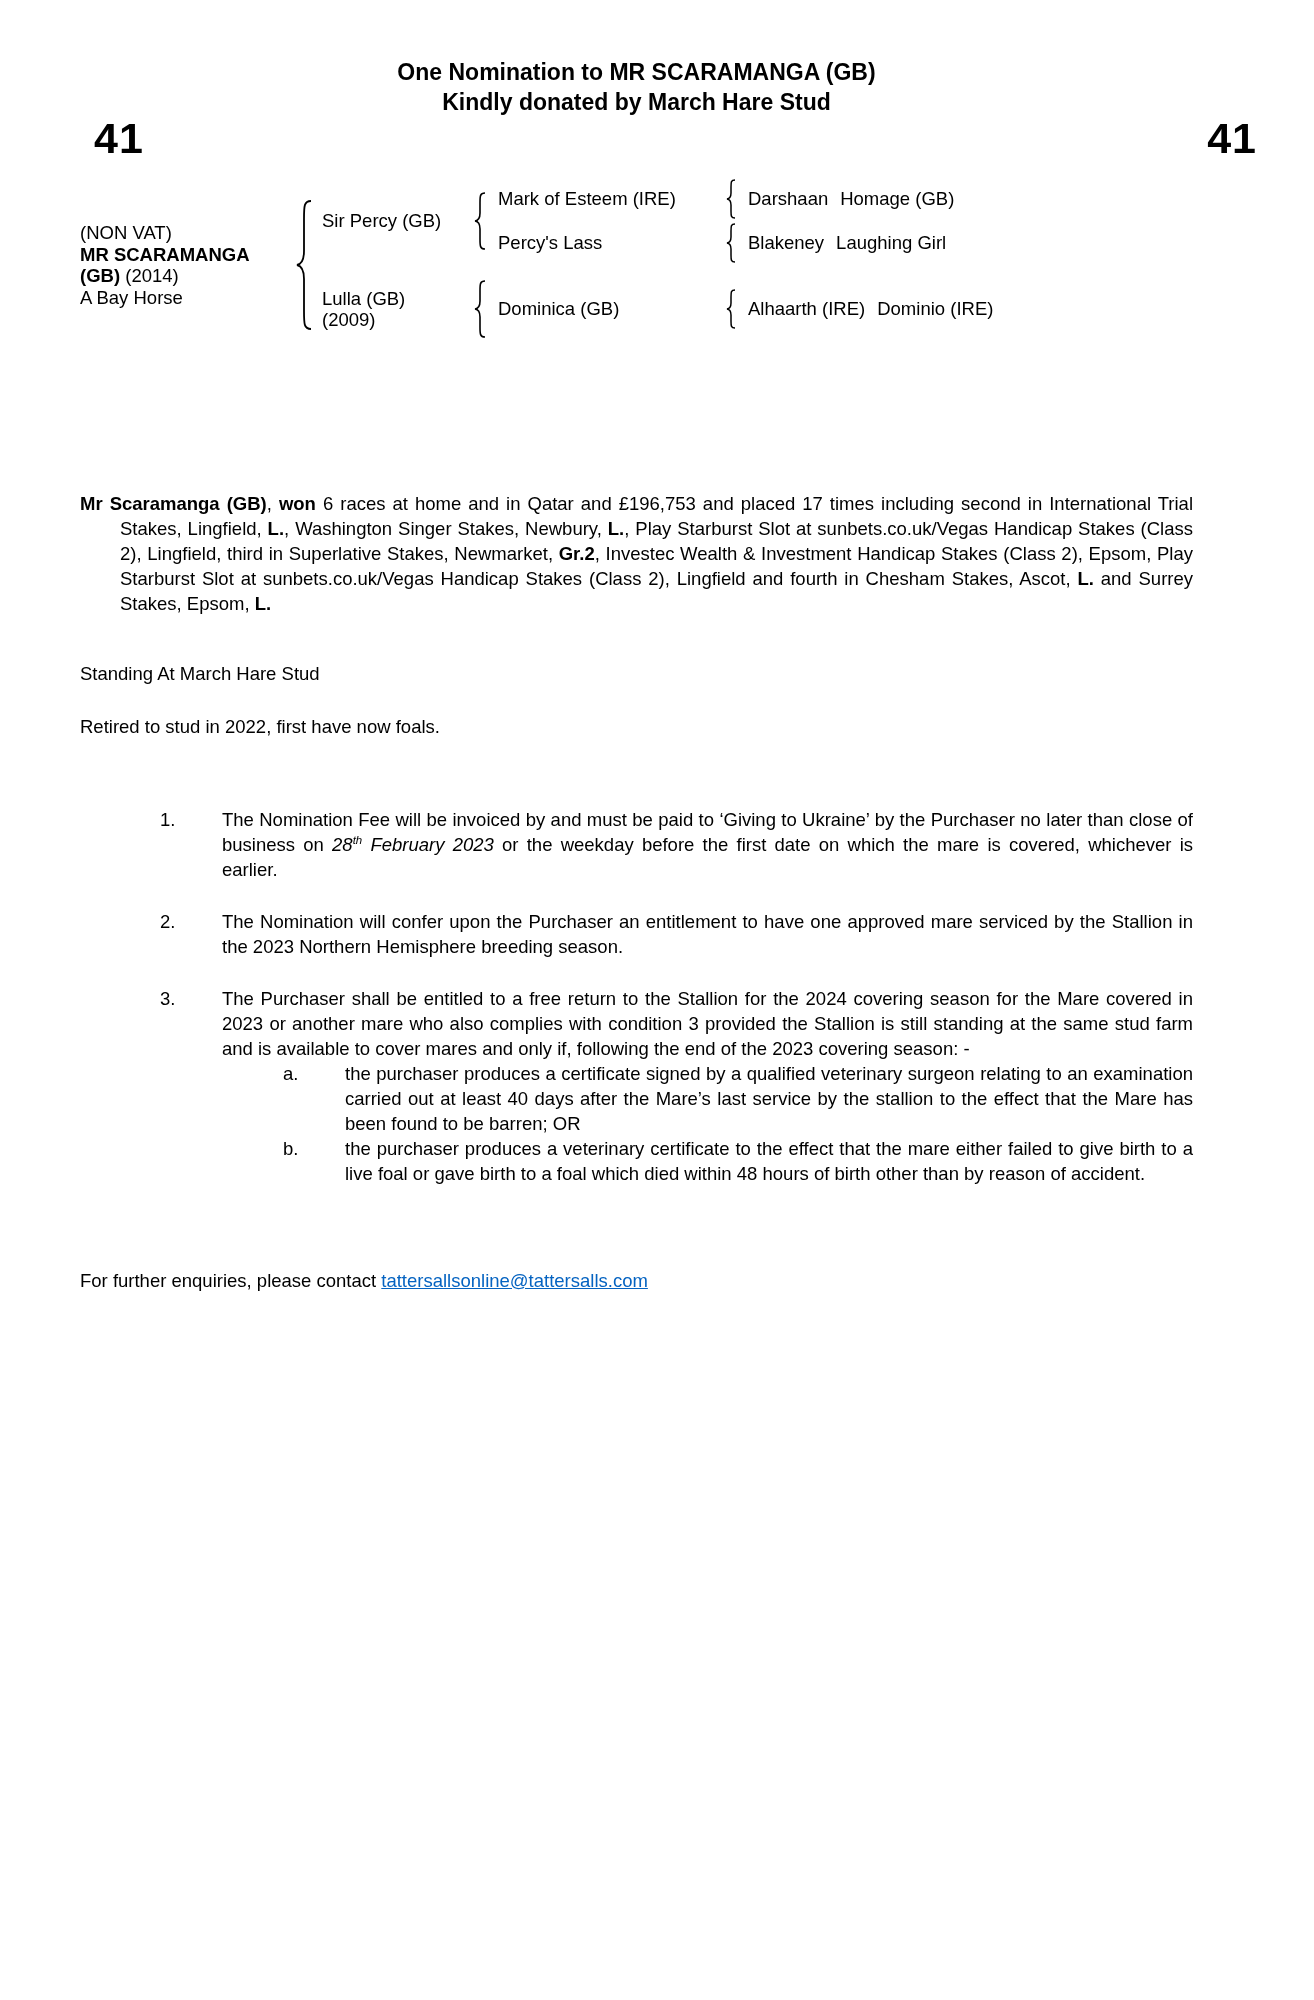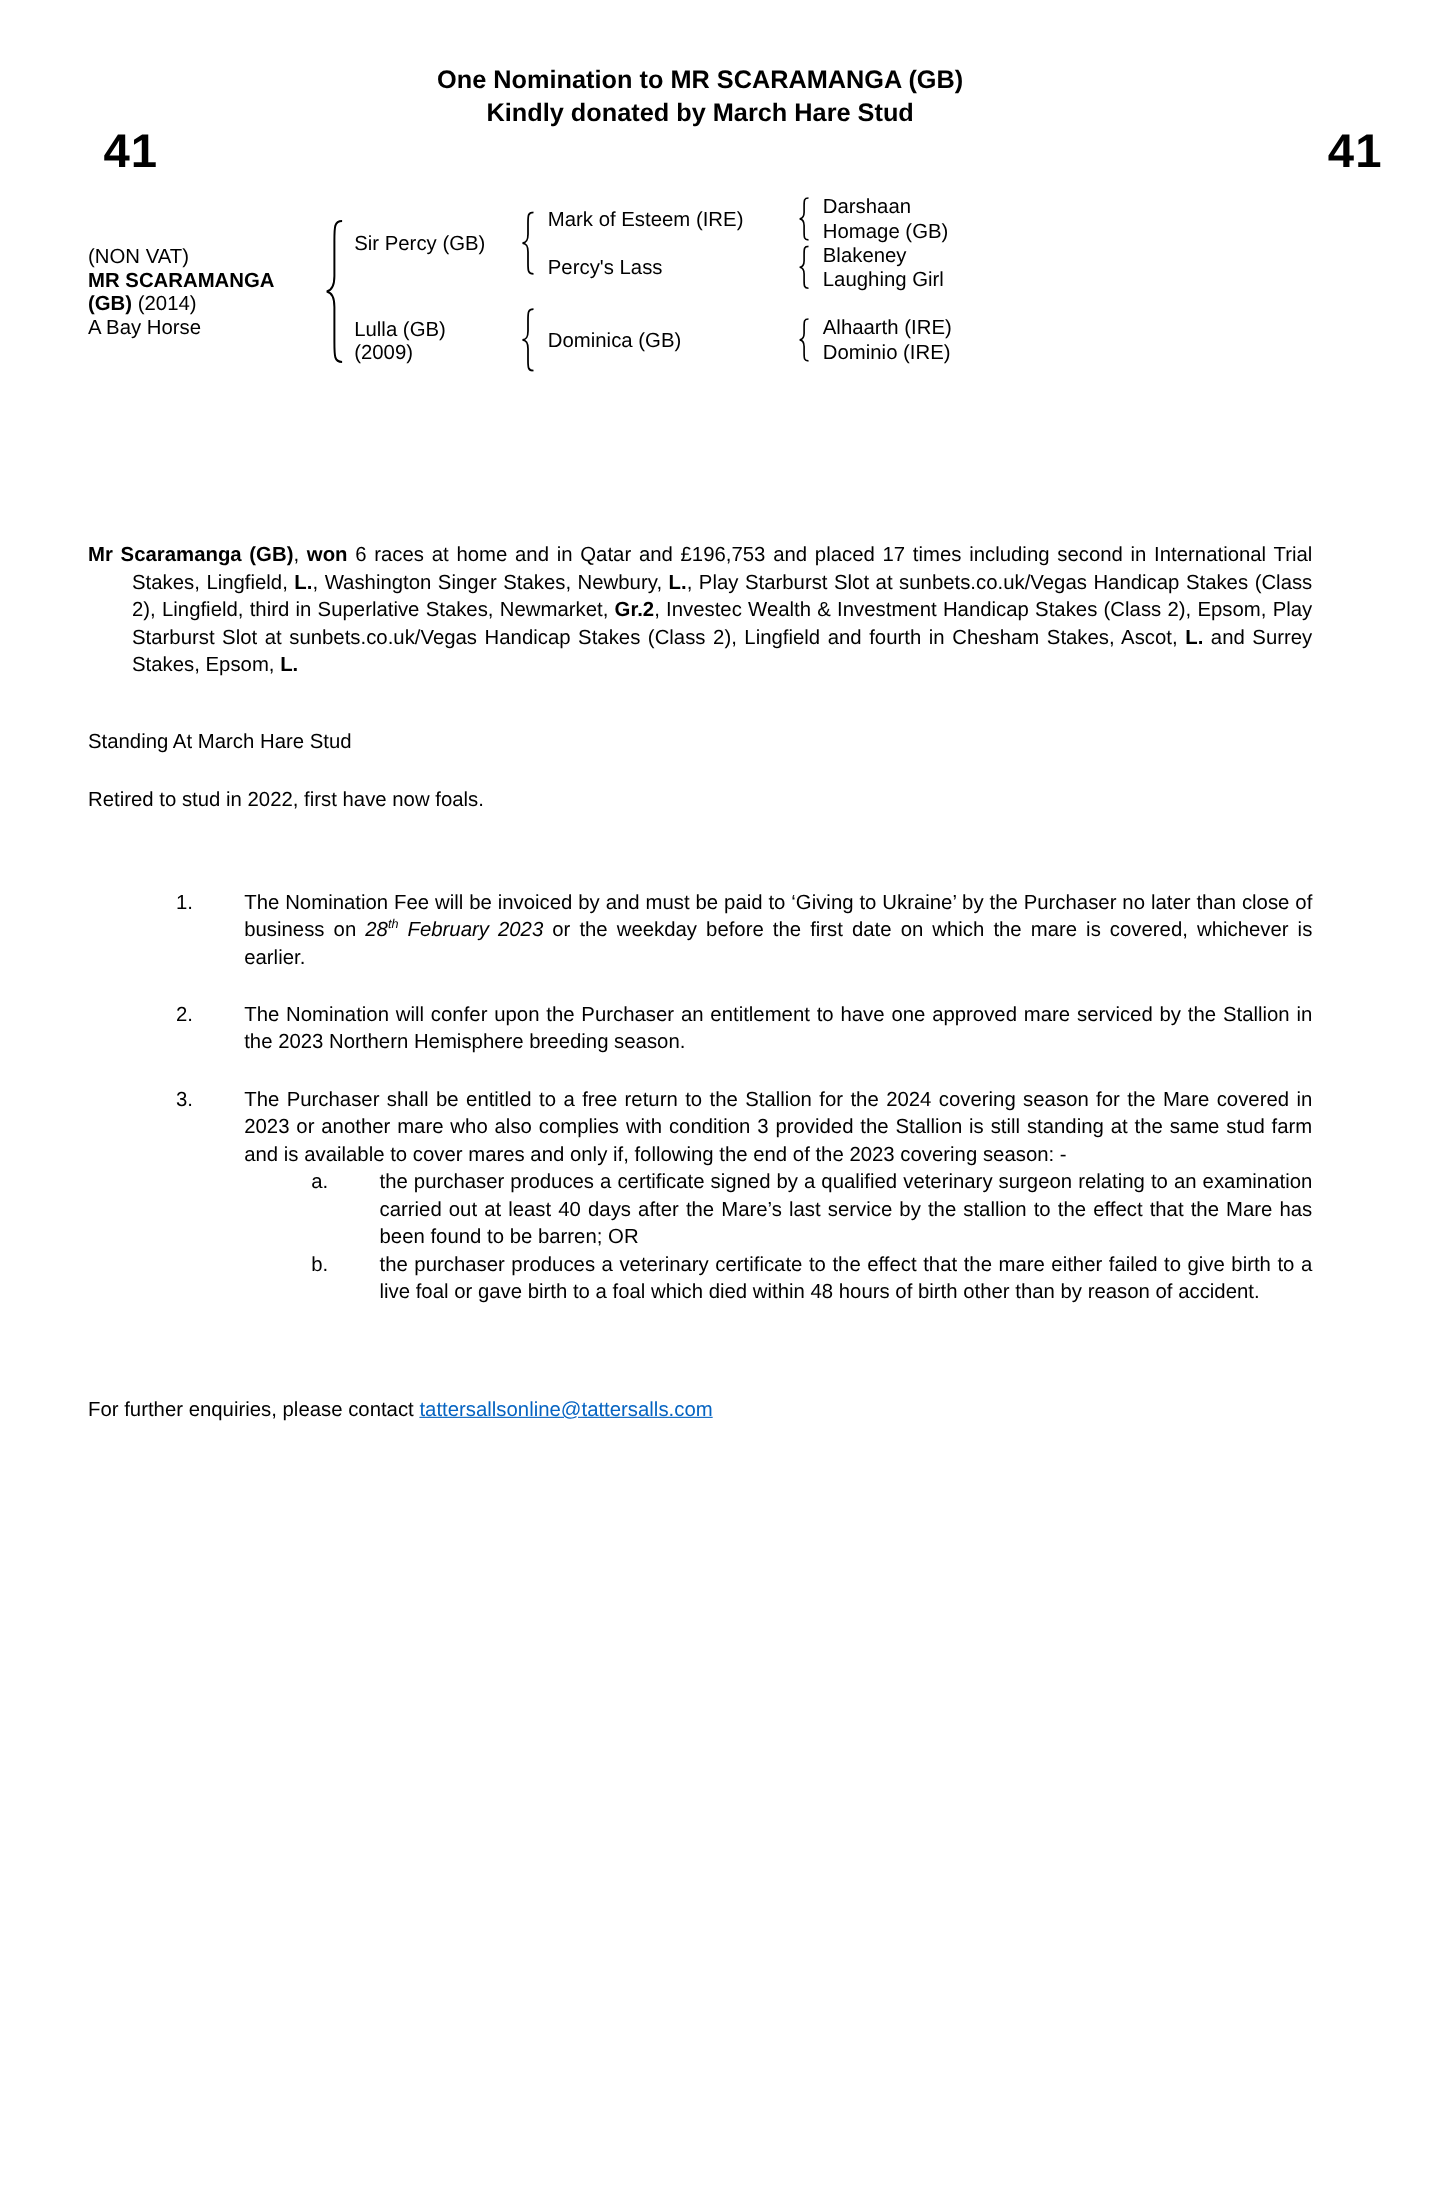--- a/index.html
+++ b/index.html
@@ -23,21 +23,21 @@
   
   .ped { display:flex; align-items:center; margin-top:18px; font-size:18.5px; }
   .horse-block { width:216px; line-height:21.5px; }
   .bold { font-weight:700; }
   .gen1 { display:flex; flex-direction:column; }
   .gen1-item { display:flex; align-items:center; height:88px; }
   .parent { width:152px; line-height:21.5px; padding-left:10px; }
   .gen2 { display:flex; flex-direction:column; }
   .gen2-item { display:flex; align-items:center; height:44px; }
   .gp { width:228px; padding-left:12px; }
-  .gen3 { display:flex; flex-direction:column; }
+  .gen3 { display:flex; flex-direction:row; }
   .ggp { height:22px; line-height:22px; padding-left:12px; white-space:nowrap; }
   .brace { flex:none; display:block; }
 
   
   .btx { font-size:18.5px; line-height:25px; }
   .race { margin-top:138px; text-align:justify; padding-left:40px; text-indent:-40px; }
   .standing { margin-top:45px; }
   .retired { margin-top:28px; }
 
   

